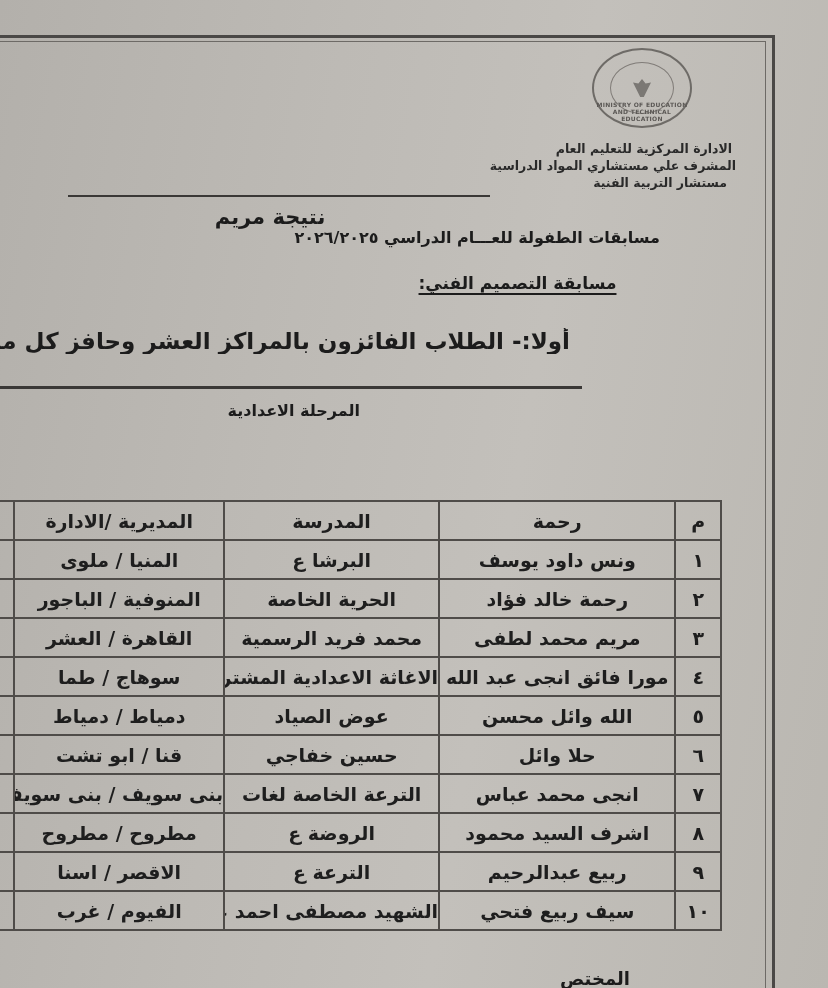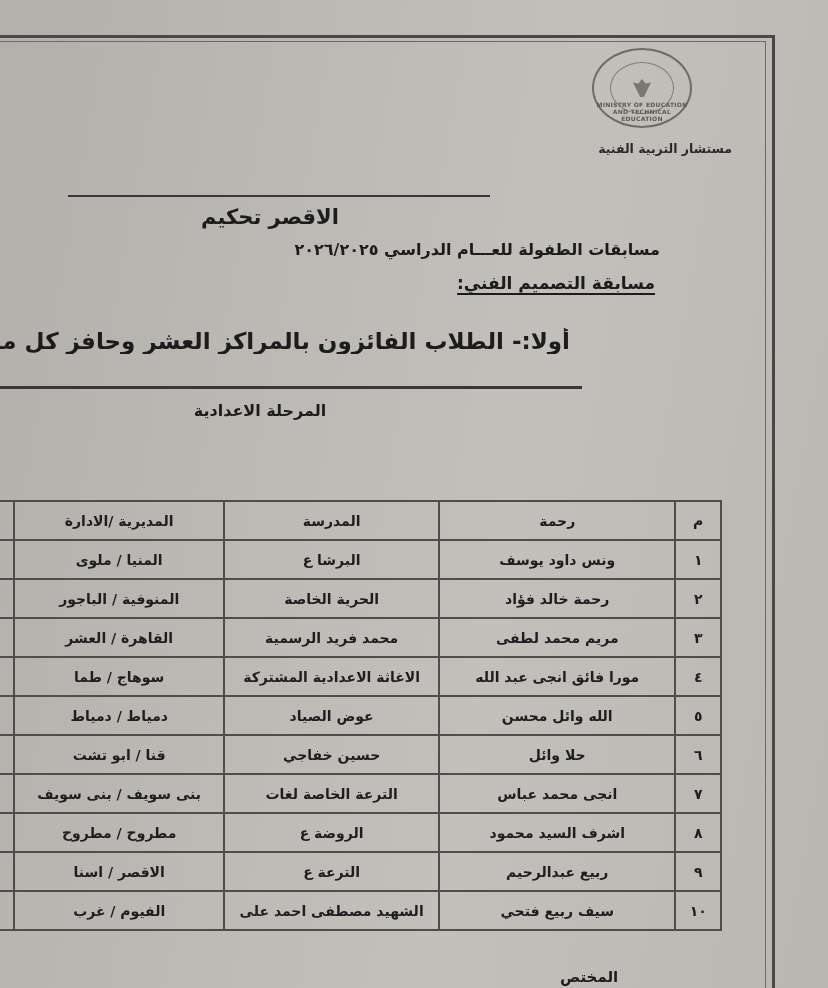--- a/index.html
+++ b/index.html
@@ -29,81 +29,83 @@
   .eagle { width:18px; height:18px; background:#7b7874; clip-path: polygon(50% 0,70% 25%,100% 20%,80% 60%,60% 100%,40% 100%,20% 60%,0 20%,30% 25%); }
   .emblem-ring-text {
     position:absolute; bottom:4px; left:0; right:0; text-align:center;
     font-size:6px; font-weight:bold; color:#5a5754; letter-spacing:0.3px;
   }
   .org-block {
     position:absolute; right:96px; top:140px; width:260px;
     direction:rtl; text-align:right; font-size:12.5px; font-weight:bold; line-height:17px; color:#2a2a2a;
   }
   .org-block div:nth-child(2) { margin-right:-4px; }
-  .org-block div:nth-child(3) { margin-right:24px; }
+  .org-block div:nth-child(3) { margin-right:5px; }
   .hr-short { position:absolute; left:68px; top:195px; width:422px; height:2px; background:#3a3836; }
   .title {
     position:absolute; left:180px; top:205px; width:180px; text-align:center;
     direction:rtl; font-size:21px; font-weight:bold;
   }
   .subtitle {
-    position:absolute; left:70px; top:240px; width:590px; direction:rtl; text-align:right;
+    position:absolute; left:70px; top:228px; width:590px; direction:rtl; text-align:right;
     font-size:16px; font-weight:bold;
   }
   .section-heading {
-    position:absolute; left:380px; top:273px; width:275px; direction:rtl; text-align:right;
+    position:absolute; left:380px; top:273px; width:275px; direction:rtl; text-align:center;
     font-size:17px; font-weight:bold; text-decoration:underline; text-underline-offset:4px; text-decoration-thickness:2px;
   }
   .first-heading {
     position:absolute; left:-20px; top:328px; width:590px; direction:rtl; text-align:right;
     font-size:23px; font-weight:bold; white-space:nowrap; overflow:hidden;
   }
   .hr-long { position:absolute; left:0; top:386px; width:582px; height:3px; background:#3a3836; }
   .stage {
-    position:absolute; left:160px; top:401px; width:200px; text-align:center; direction:rtl;
+    position:absolute; left:160px; top:401px; width:200px; direction:rtl;
     font-size:16px; font-weight:bold;
   }
   table.results {
     position:absolute; left:-2px; top:500px; border-collapse:collapse; direction:rtl;
     table-layout:fixed; width:724px;
   }
   table.results td, table.results th {
     border:2px solid #4f4c49; height:37px; padding:0; text-align:center;
-    font-size:14px; font-weight:bold; color:#1e1e1e; white-space:nowrap; overflow:hidden;
+    font-size:19px; font-weight:bold; color:#1e1e1e; white-space:nowrap; overflow:hidden;
   }
   table.results th { font-weight:bold; }
   .col-num { width:45px; }
   .col-name { width:233px; }
   .col-school { width:212px; }
   .col-dir { width:207px; }
   .col-extra { width:15px; }
   .signature {
-    position:absolute; left:560px; top:968px; direction:rtl; font-size:15px; font-weight:bold;
+    position:absolute; left:560px; top:968px; direction:rtl; font-size:18px; font-weight:bold;
   }
 </style>
 </head>
 <body>
 
 <div class="paper-frame-outer"></div>
 <div class="paper-frame-inner"></div>
 
 <div class="emblem">
   <div class="emblem-inner">
     <div class="eagle"></div>
   </div>
   <div class="emblem-ring-text">MINISTRY OF EDUCATION AND TECHNICAL EDUCATION</div>
 </div>
 
 <div class="org-block">
+  <div>الادارة المركزية للتعليم العام</div>
+  <div>المشرف علي مستشاري المواد الدراسية</div>
   <div>مستشار التربية الفنية</div>
 </div>
 
 <div class="hr-short"></div>
 
-<div class="title">الاقصر تحكيم</div>
+<div class="title">نتيجة مريم</div>
 <div class="subtitle">مسابقات الطفولة للعـــام الدراسي ٢٠٢٦/٢٠٢٥</div>
 <div class="section-heading">مسابقة التصميم الفني:</div>
 <div class="first-heading">أولا:- الطلاب الفائزون بالمراكز العشر وحافز كل منهم</div>
 <div class="hr-long"></div>
 <div class="stage">المرحلة الاعدادية</div>
 
 <table class="results">
   <colgroup>
     <col class="col-num">
       <col class="col-name">

